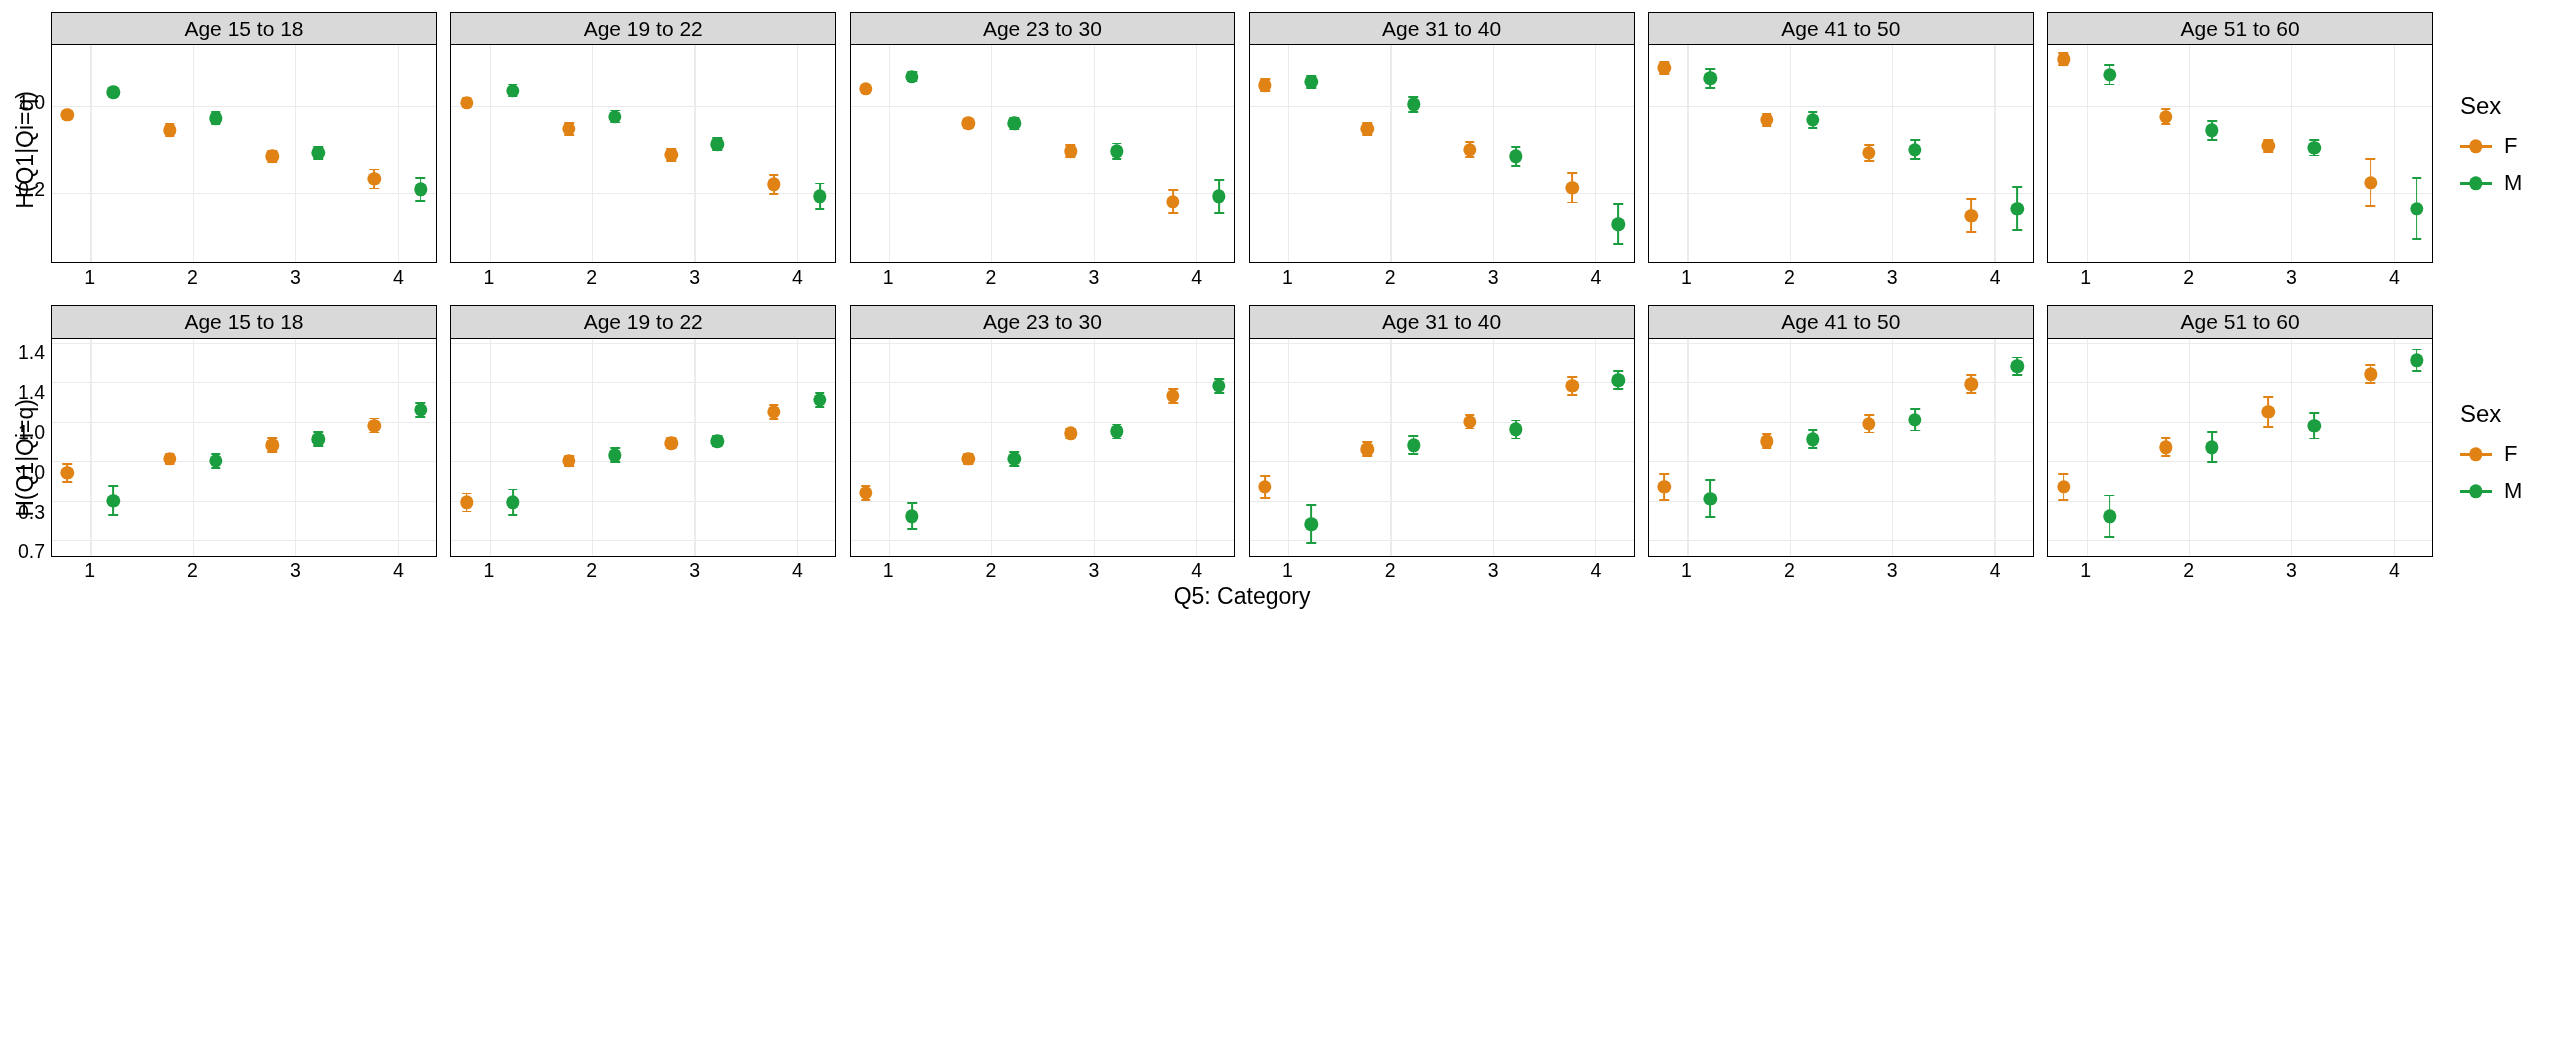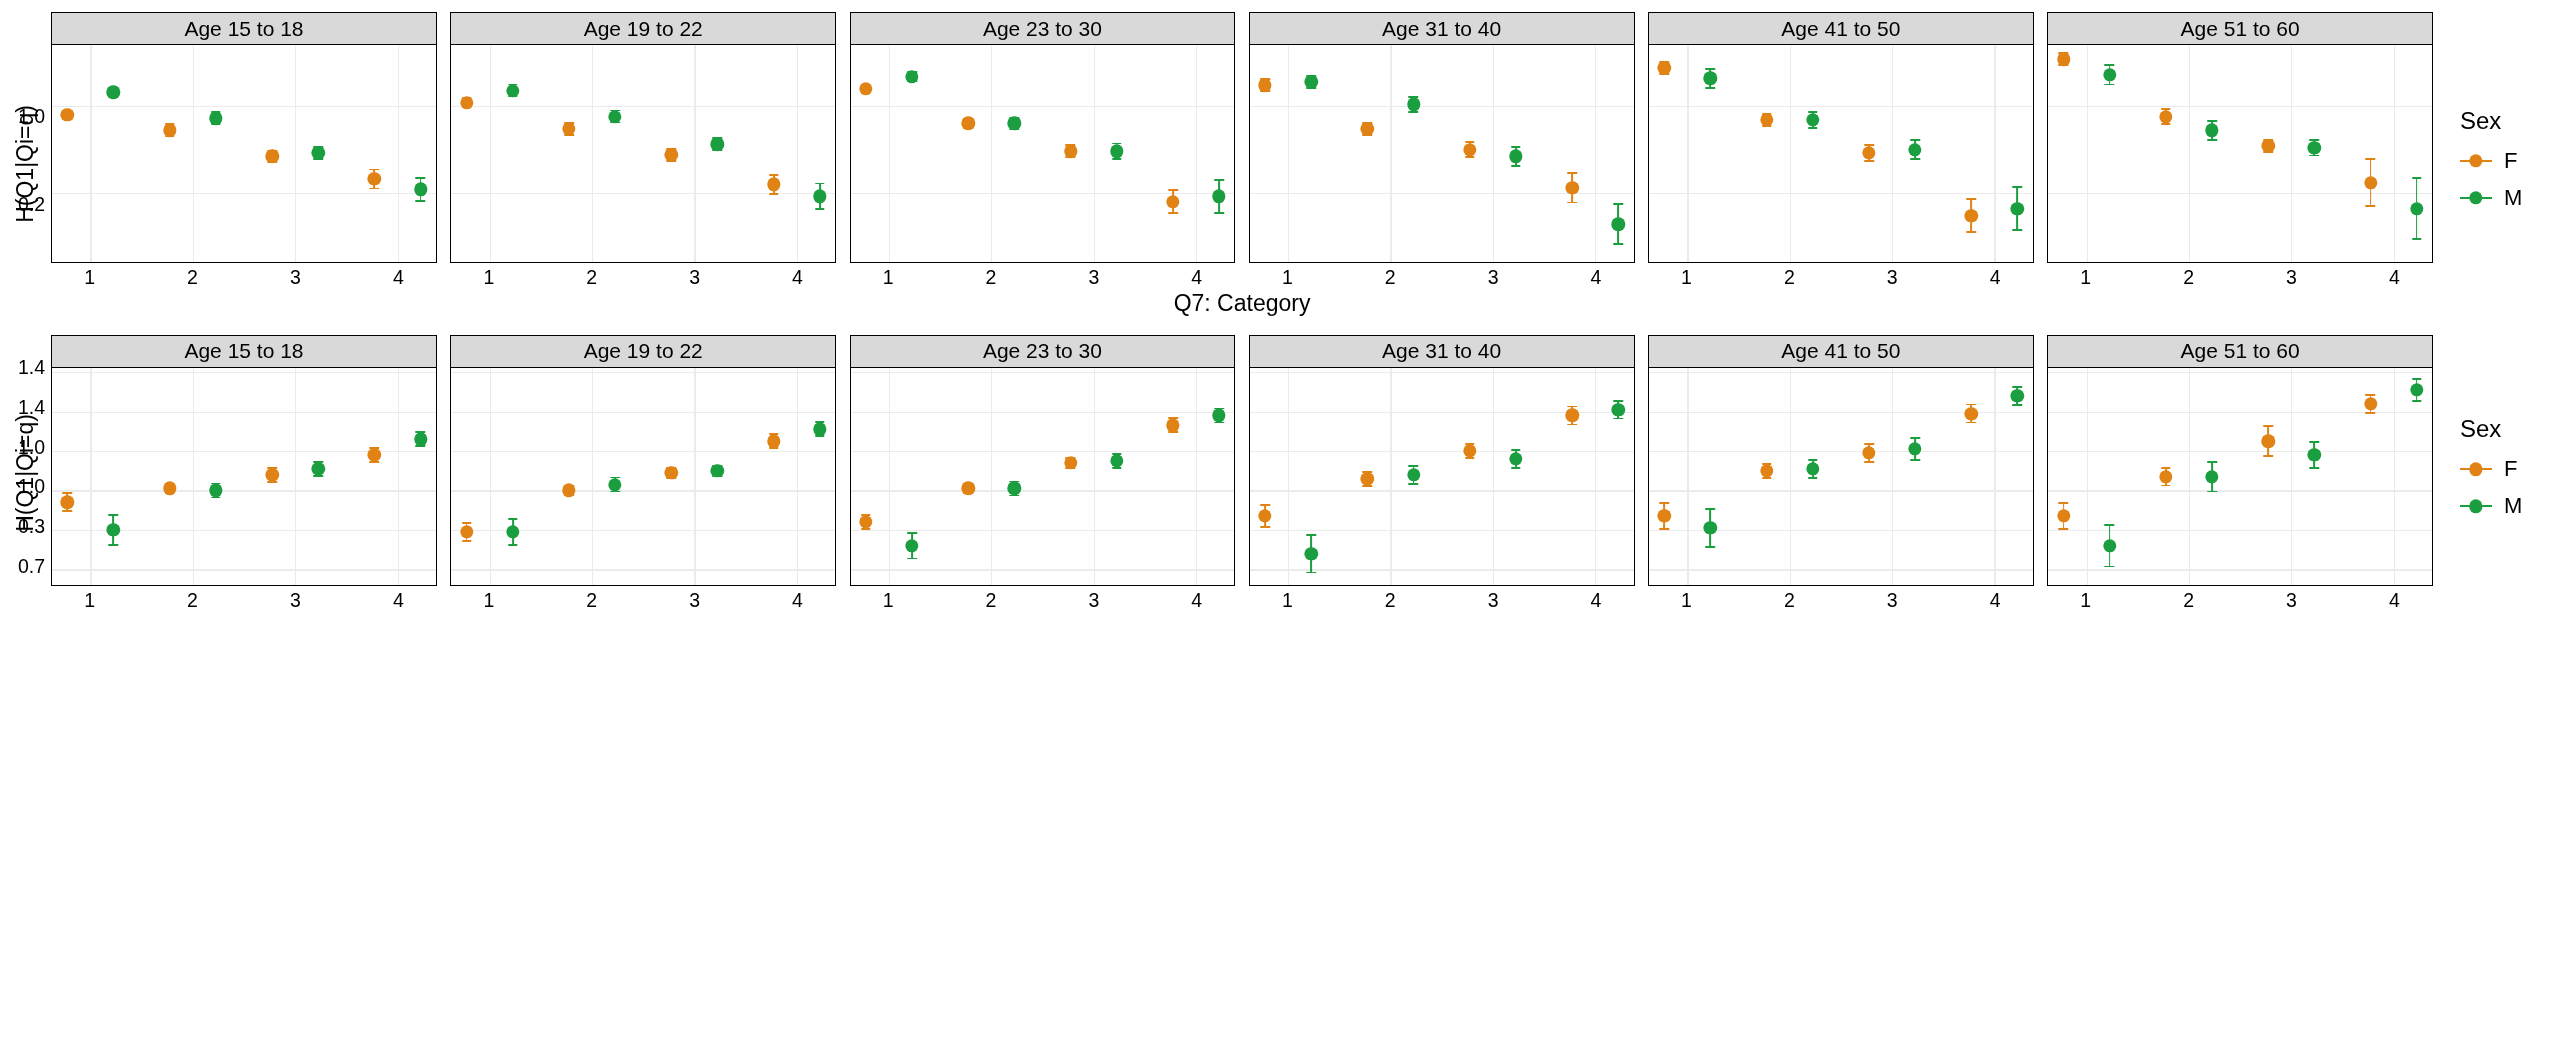--- a/index.html
+++ b/index.html
@@ -344,21 +344,20 @@
               <div class="pt M" style="left: 96%; top: 75.2%; background: rgb(27, 158, 63);"></div>
             </div>
             <div class="x-ticks" style="position: relative; height: 24px;">
               <div style="position: absolute; left: 10%; transform: translateX(-50%);">1</div>
               <div style="position: absolute; left: 36.6667%; transform: translateX(-50%);">2</div>
               <div style="position: absolute; left: 63.3333%; transform: translateX(-50%);">3</div>
               <div style="position: absolute; left: 90%; transform: translateX(-50%);">4</div>
             </div>
           </div>
         </div>
-        <div class="x-title">Q7: Category</div>
       </div>
       <div class="legend">
         <div class="legend-title">Sex</div>
         <div class="legend-item">
           <div class="legend-key" style="background: rgb(224, 130, 20);"></div>
           <span>F</span>
         </div>
         <div class="legend-item">
           <div class="legend-key" style="background: rgb(27, 158, 63);"></div>
           <span>M</span>
@@ -595,20 +594,21 @@
               <div class="pt M" style="left: 96%; top: 10%; background: rgb(27, 158, 63);"></div>
             </div>
             <div class="x-ticks" style="position: relative; height: 24px;">
               <div style="position: absolute; left: 10%; transform: translateX(-50%);">1</div>
               <div style="position: absolute; left: 36.6667%; transform: translateX(-50%);">2</div>
               <div style="position: absolute; left: 63.3333%; transform: translateX(-50%);">3</div>
               <div style="position: absolute; left: 90%; transform: translateX(-50%);">4</div>
             </div>
           </div>
         </div>
+        <div class="x-title">Q5: Category</div>
       </div>
       <div class="legend">
         <div class="legend-title">Sex</div>
         <div class="legend-item">
           <div class="legend-key" style="background: rgb(224, 130, 20);"></div>
           <span>F</span>
         </div>
         <div class="legend-item">
           <div class="legend-key" style="background: rgb(27, 158, 63);"></div>
           <span>M</span>

